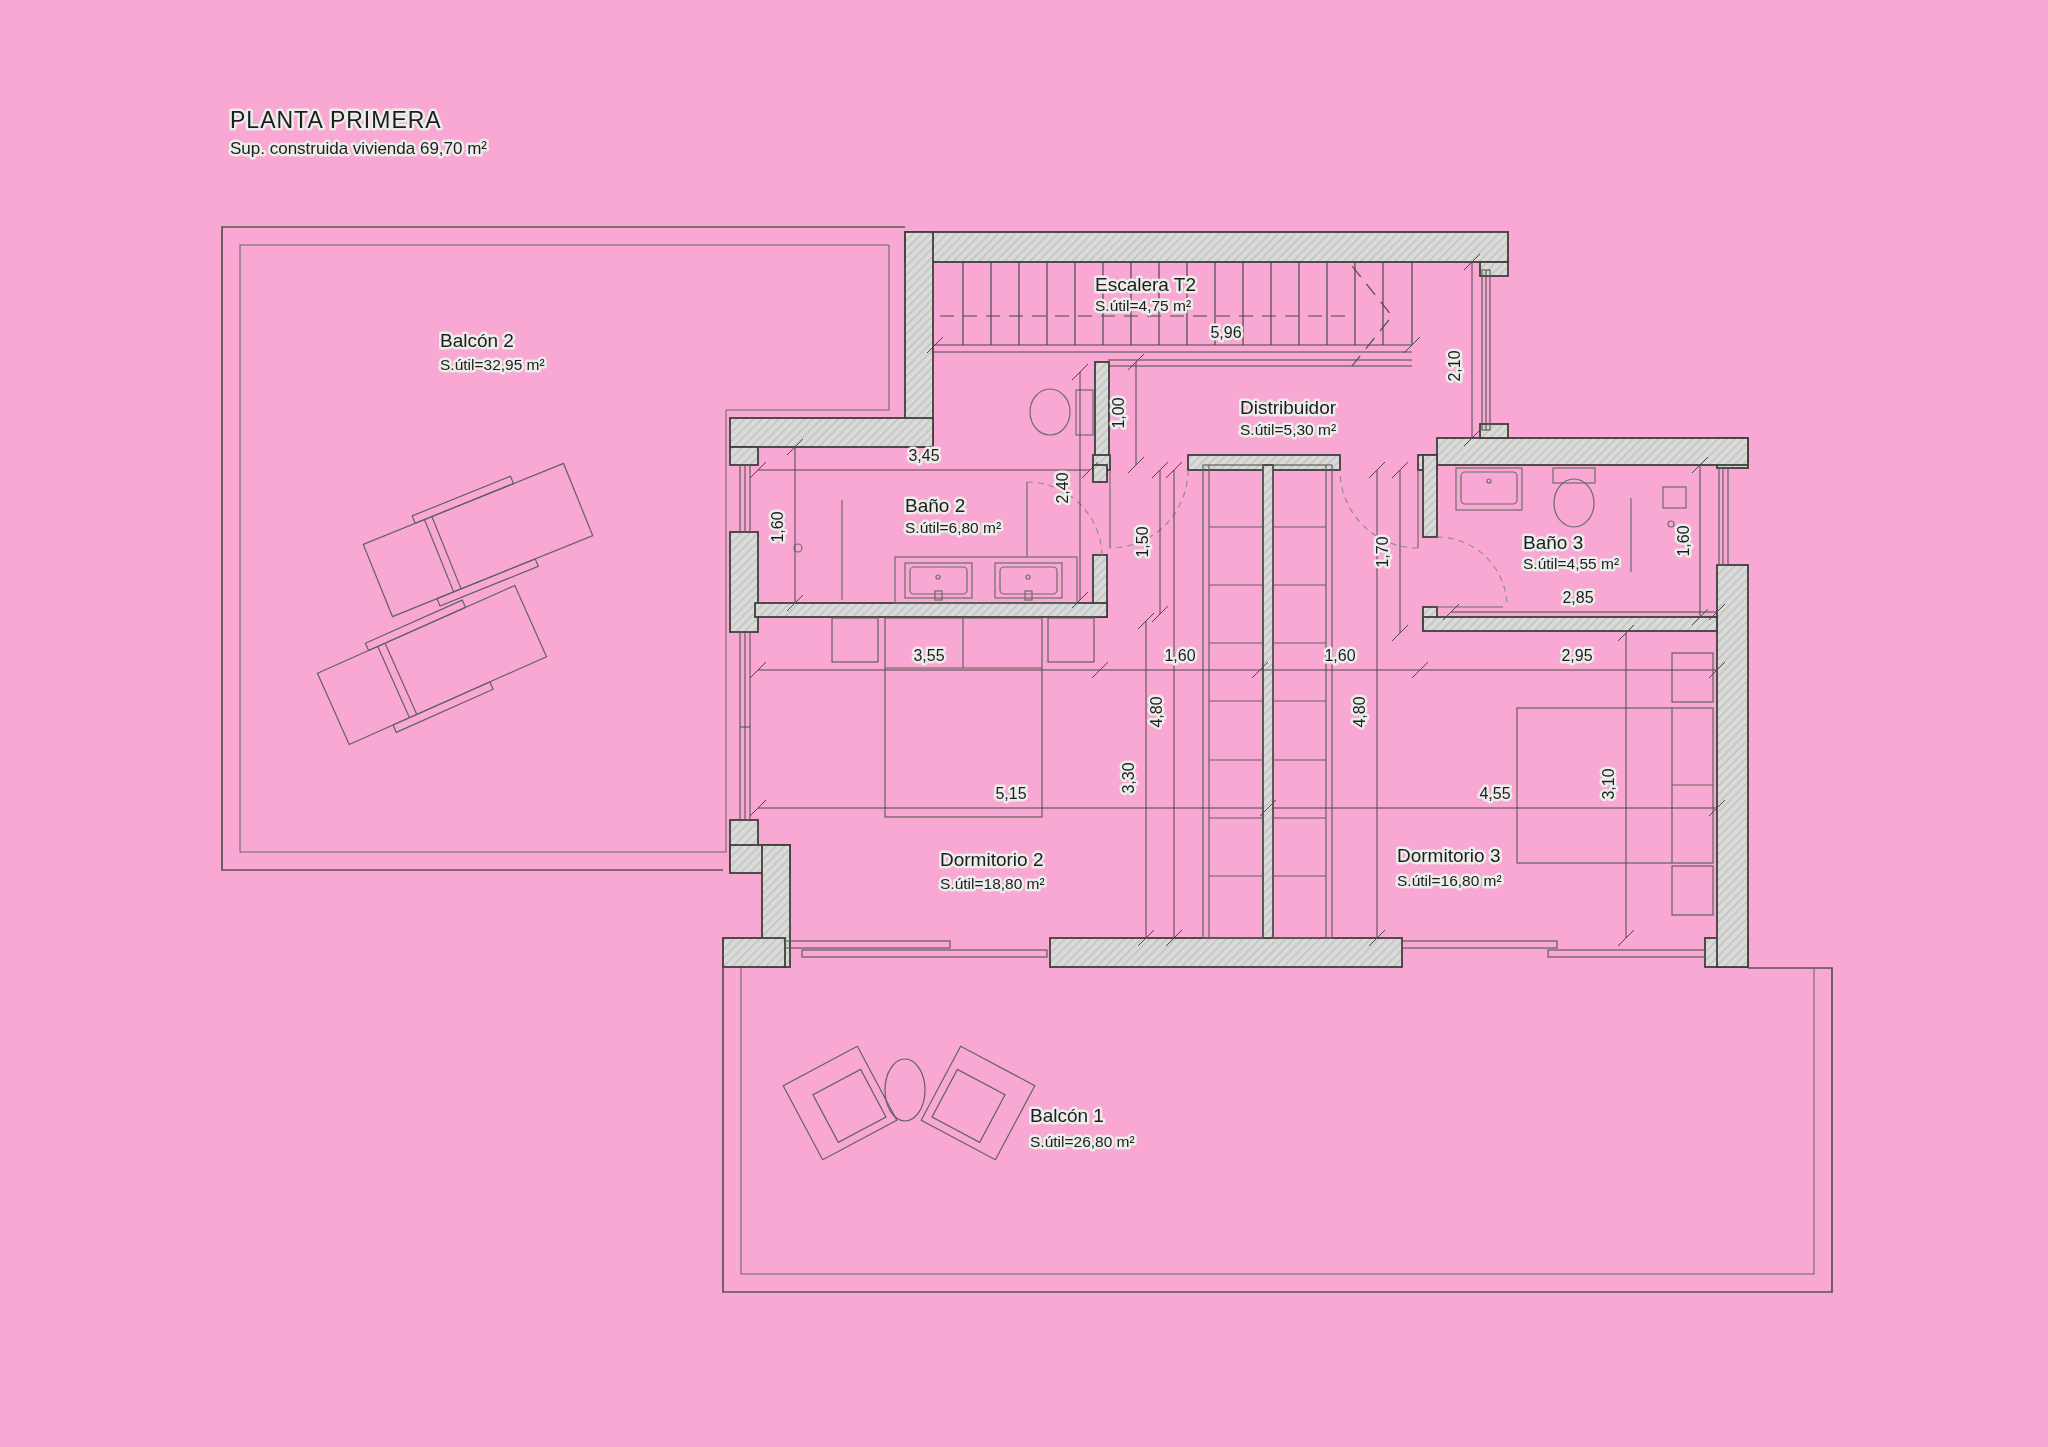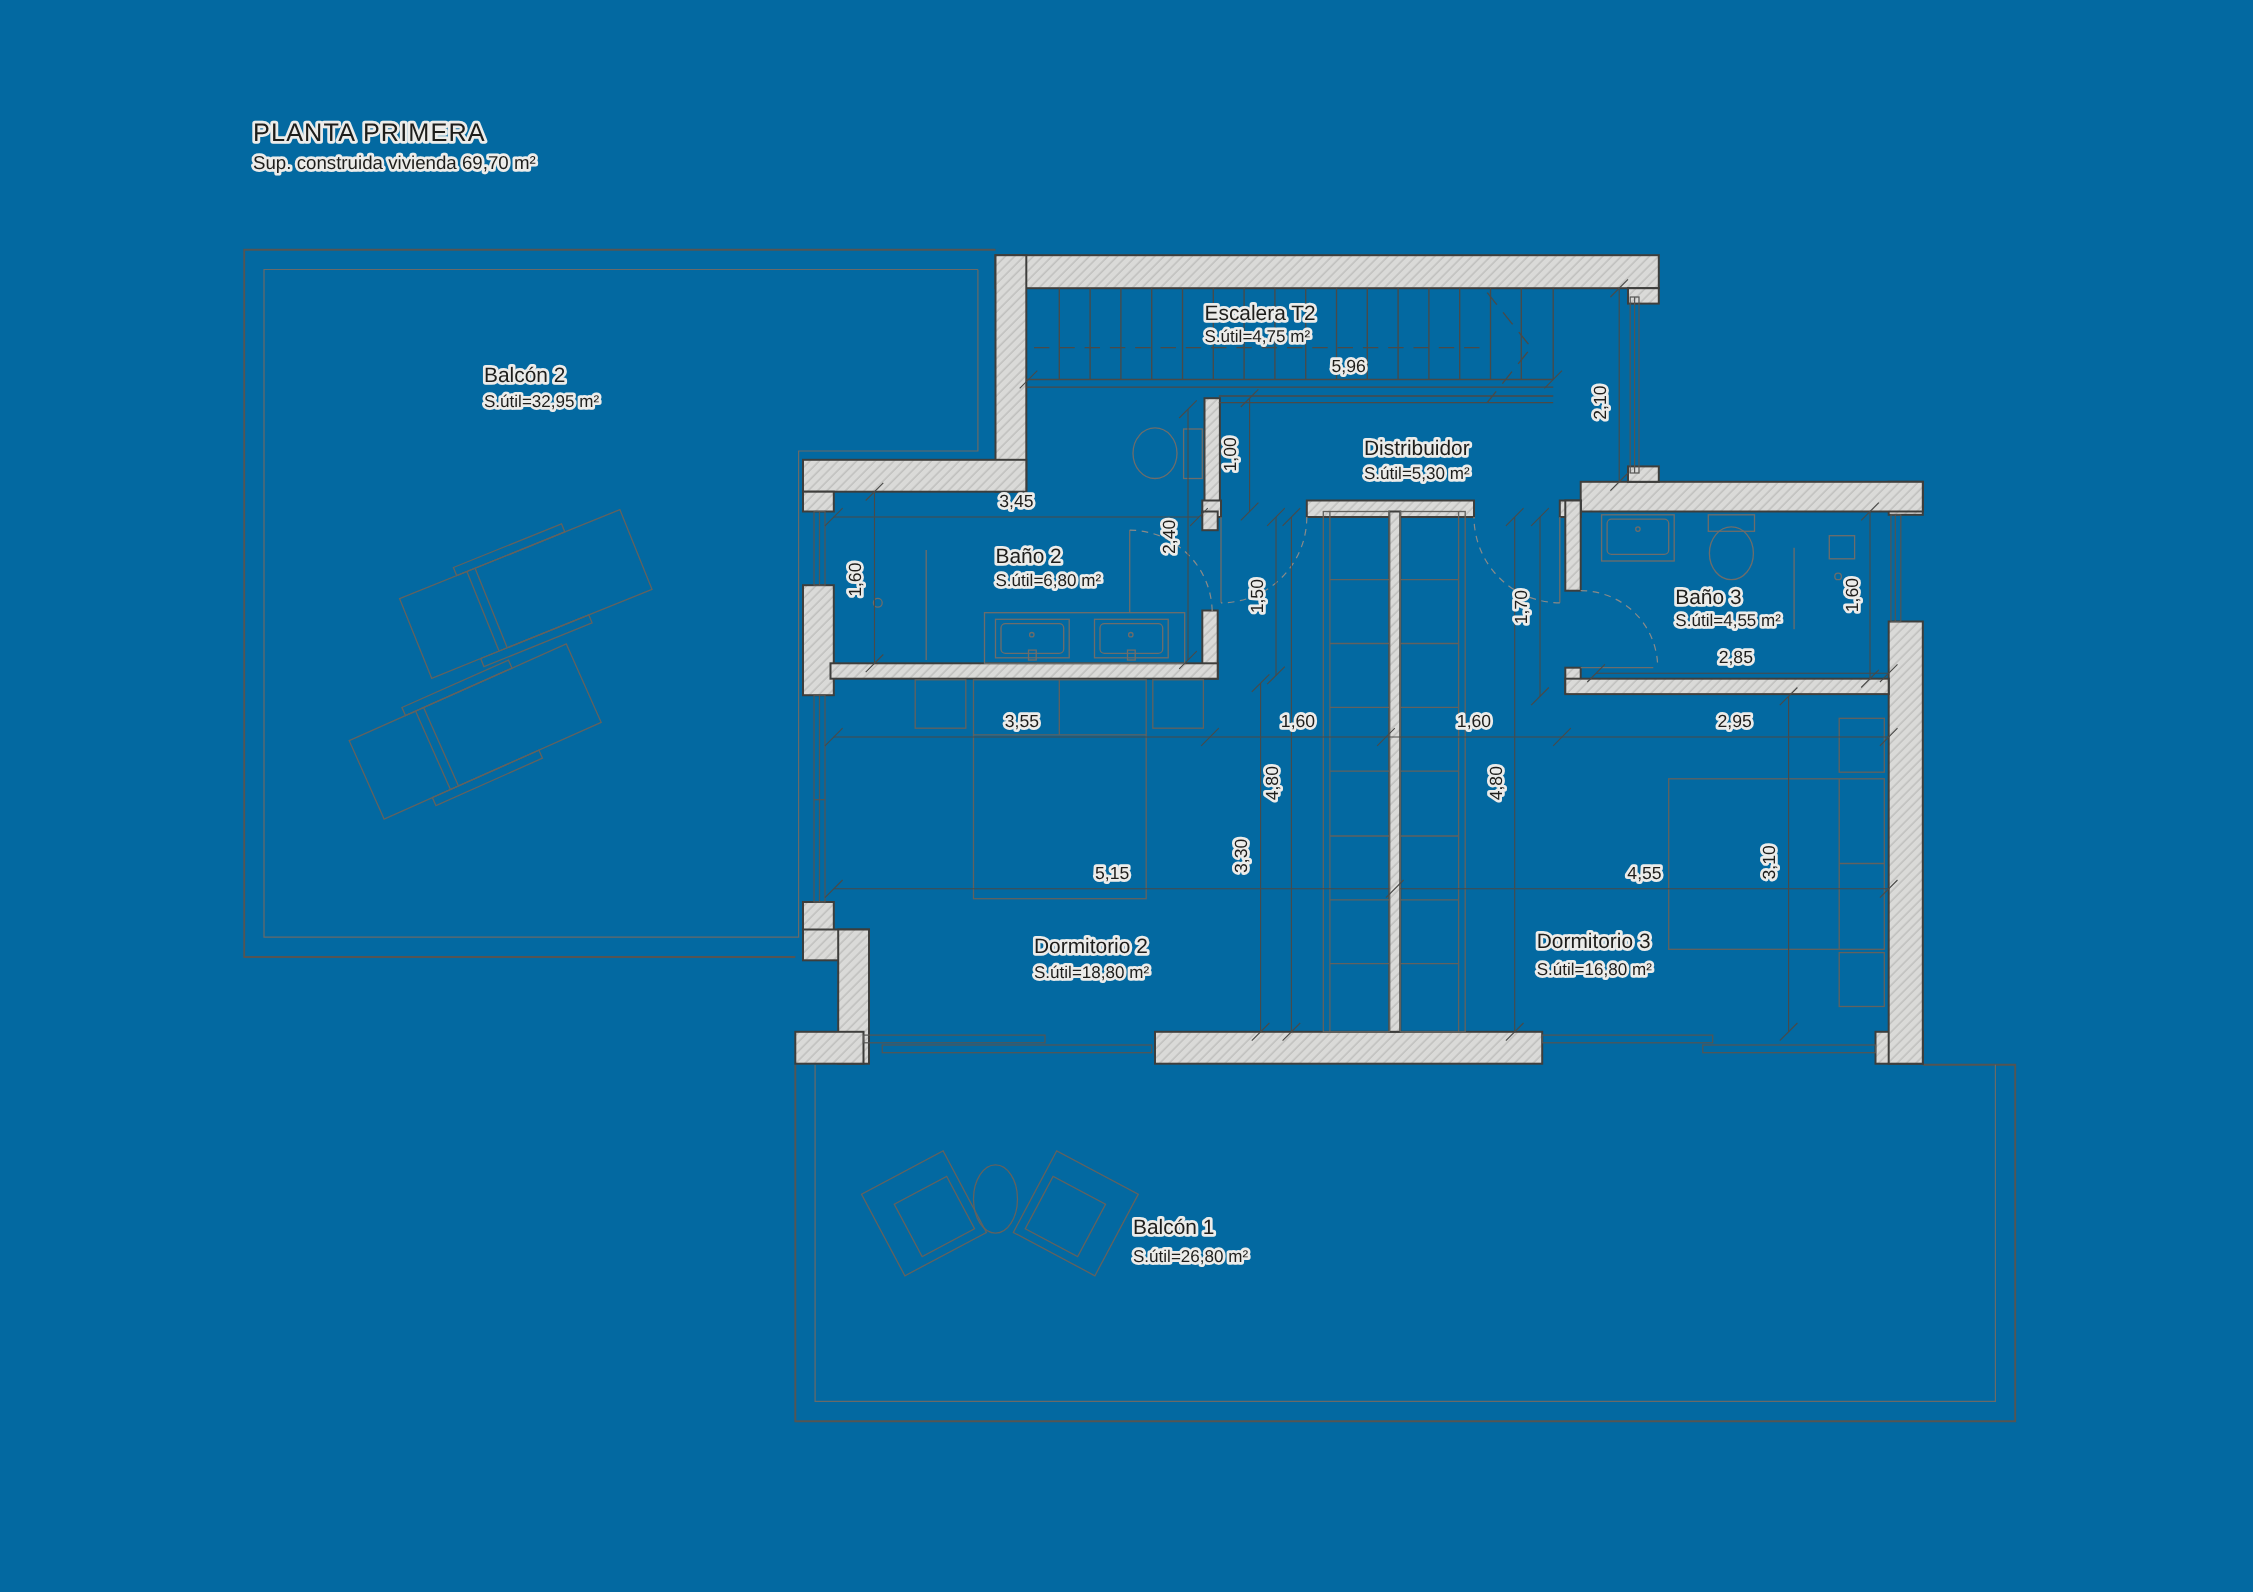--- a/index.html
+++ b/index.html
@@ -1,16 +1,16 @@
 <!DOCTYPE html>
 <html><head>
 <meta charset="utf-8">
 <style>
   html,body{margin:0;padding:0;background:#ececea;}
-  .page{position:relative;width:2048px;height:1447px;background:#0369a1;overflow:hidden;
+  .page{position:relative;width:2048px;height:1447px;background:#f9a8d4;overflow:hidden;
         font-family:"Liberation Sans","DejaVu Sans",sans-serif;}
   svg{display:block}
   text{fill:#1d1d1b;paint-order:stroke;stroke:#ececea;stroke-width:5px;stroke-linejoin:round;}
   .t-title{font-size:23px;letter-spacing:1px;}
   .t-sub{font-size:17px;}
   .t-name{font-size:19px;}
   .t-area{font-size:15.5px;}
   .t-dim{font-size:16px;}
   .wall{fill:url(#hatch);stroke:#3e3e3c;stroke-width:1.8;}
   .stair{stroke:#4a4a48;stroke-width:1.2;fill:none;}

